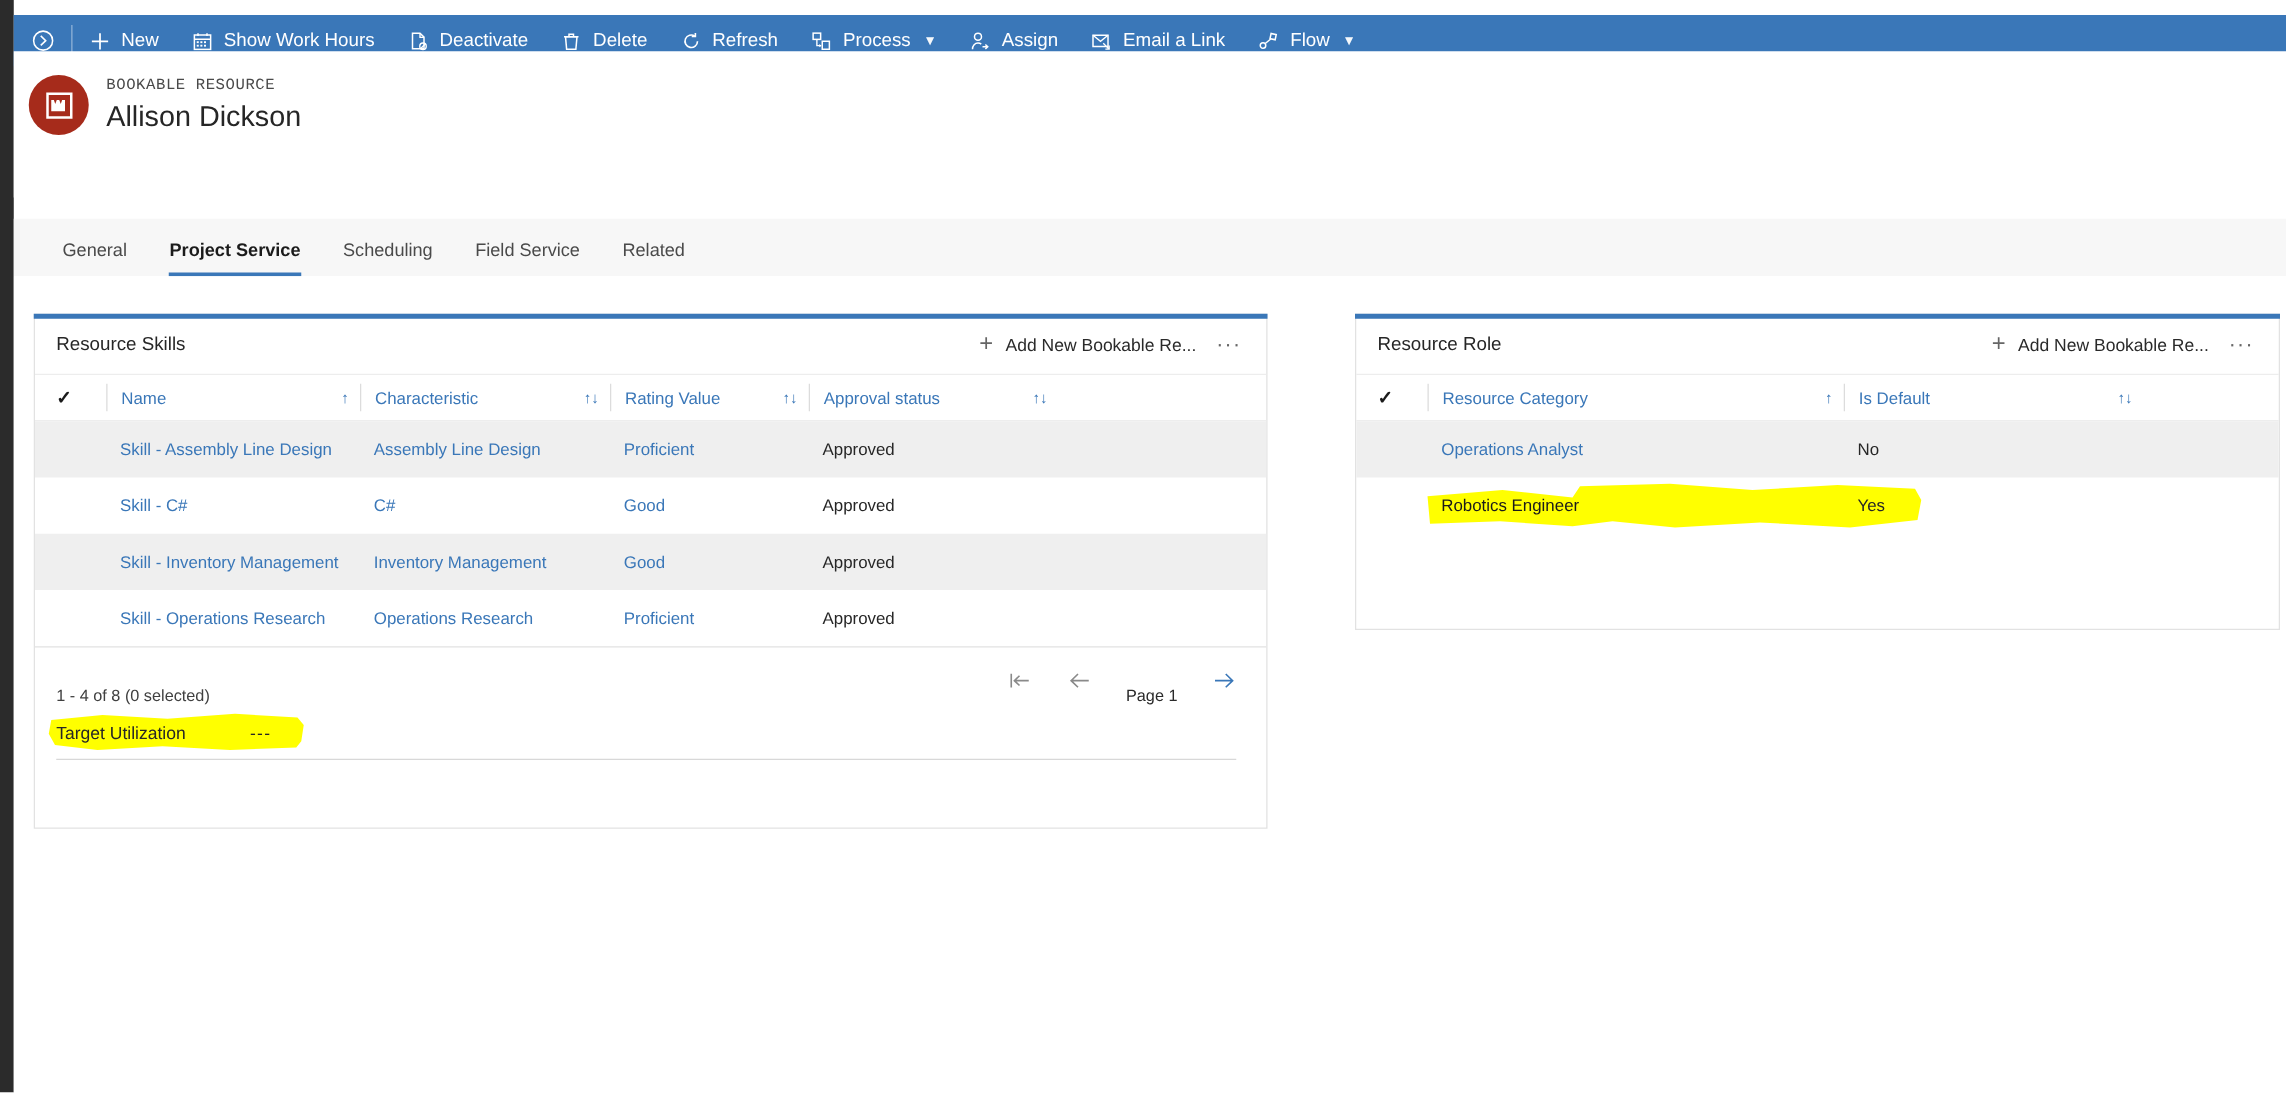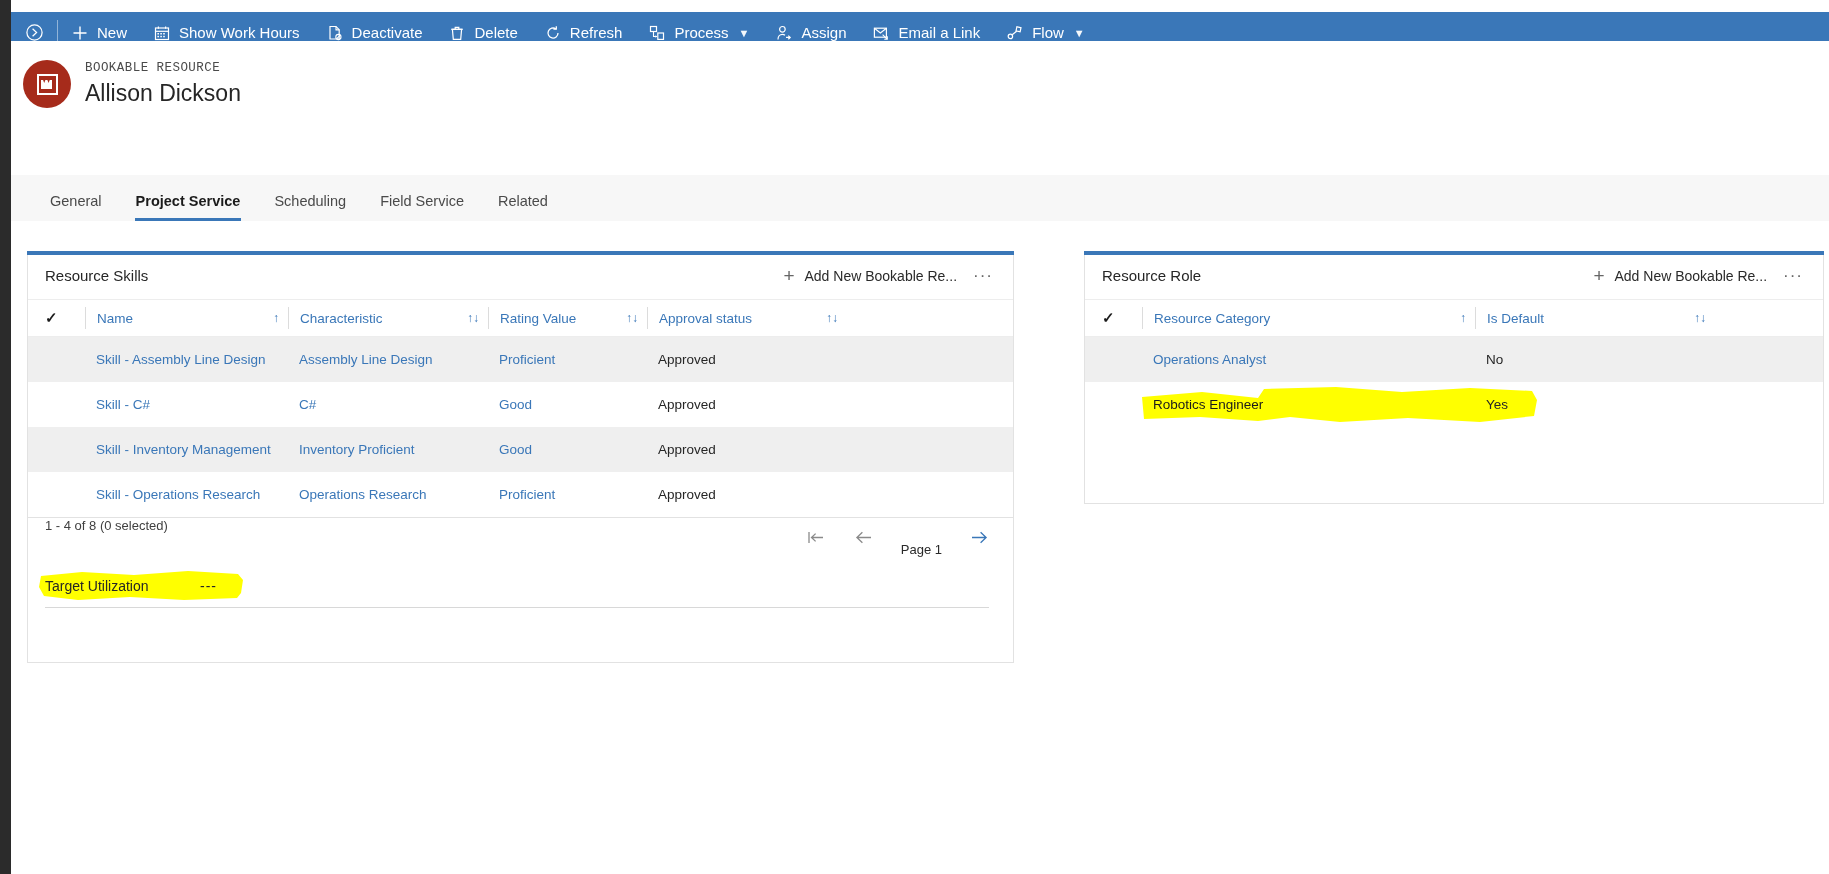--- a/index.html
+++ b/index.html
@@ -150,21 +150,21 @@
   .s-c2 { width: 200px; }
   .s-c3 { width: 159px; }
   .s-c4 { width: 200px; }
 
   
   .r-c0 { width: 40px; padding-left: 0; }
   .r-c1 { width: 333px; }
   .r-c2 { width: 240px; }
 
   .grid-foot {
-    display: flex; align-items: flex-start;
+    display: flex; align-items: flex-end;
     height: 47px; padding: 0 24px 0 17px;
     border-top: 1px solid #e2e2e2;
   }
   .foot-count { font-size: 13px; color: #404040; }
   .pager { margin-left: auto; display: flex; align-items: center; gap: 28px; }
   .pgbtn { font-size: 17px; color: #8a8a8a; cursor: default; line-height:1; display:flex; align-items:center;}
   .pgbtn.enabled { color: #3a77b8; }
   .pgnum { font-size: 13px; color: #2a2a2a; margin-top: 24px; }
 
   
@@ -374,21 +374,21 @@
         <div class="grow">
           <div class="gcell s-c0"></div>
           <div class="gcell link s-c1">Skill - C#</div>
           <div class="gcell link s-c2">C#</div>
           <div class="gcell link s-c3">Good</div>
           <div class="gcell plain s-c4">Approved</div>
         </div>
         <div class="grow alt">
           <div class="gcell s-c0"></div>
           <div class="gcell link s-c1">Skill - Inventory Management</div>
-          <div class="gcell link s-c2">Inventory Proficient</div>
+          <div class="gcell link s-c2">Inventory Management</div>
           <div class="gcell link s-c3">Good</div>
           <div class="gcell plain s-c4">Approved</div>
         </div>
         <div class="grow">
           <div class="gcell s-c0"></div>
           <div class="gcell link s-c1">Skill - Operations Research</div>
           <div class="gcell link s-c2">Operations Research</div>
           <div class="gcell link s-c3">Proficient</div>
           <div class="gcell plain s-c4">Approved</div>
         </div>

